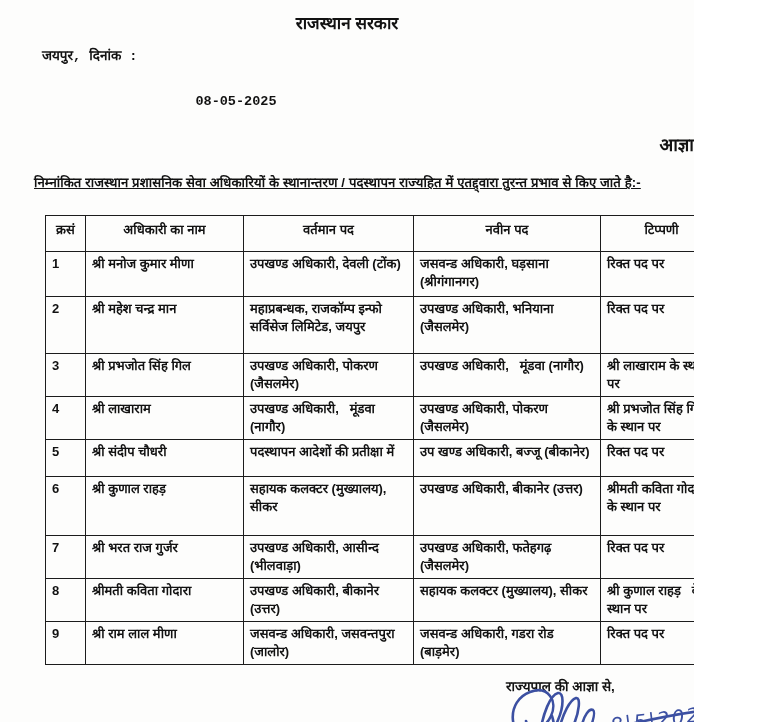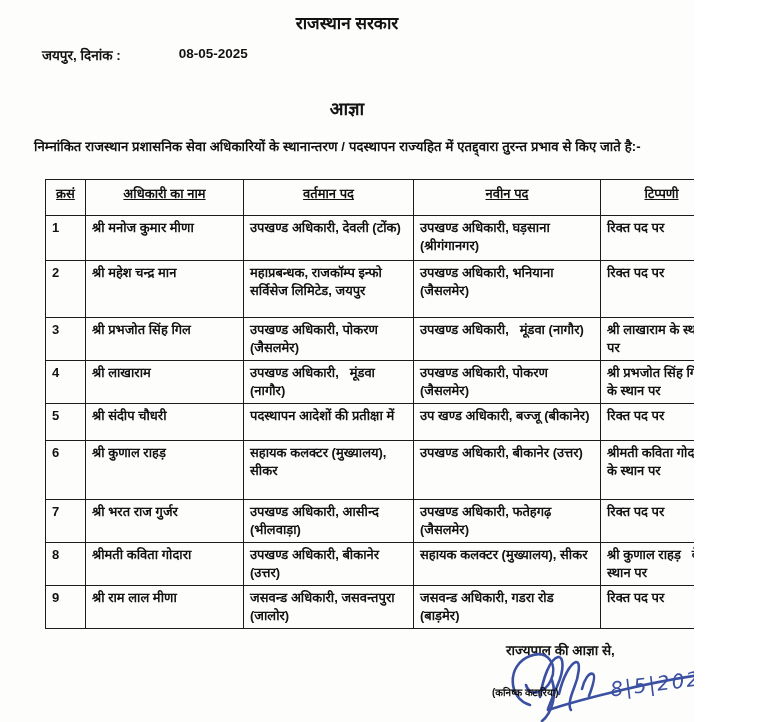--- a/index.html
+++ b/index.html
@@ -22,47 +22,48 @@
   .dept {
     text-align:center; font-weight:bold;
     font-size:15px; margin-top:12px;
   }
   .meta-row {
     display:flex; justify-content:space-between;
     margin:12px 30px 0 42px;
     font-size:13.5px; font-weight:bold;
   }
   .meta-left .val { margin-left:6px; }
-  .meta-right { display:flex; }
-  .meta-right .val { margin-left:58px; margin-right:28px; font-weight:bold; }
+  .meta-right { display:flex;font-family:Liberation Mono, monospace; }
+  .meta-right .val { margin-left:58px; margin-right:28px; font-weight:bold;margin-top:48px; }
   .order-title {
-    text-align:center; font-weight:bold;
-    font-size:18px; margin-top:32px;
+    text-align:right; font-weight:bold;
+    font-size:18px; margin-top:23px;
   }
   .intro {
     margin:17px 16px 0 34px;
     font-size:13.2px; font-weight:bold;
     letter-spacing:0.1px;
+    text-decoration:underline;
   }
   table.orders {
     border-collapse:collapse;
     margin:24px 0 0 45px;
     width:677px;
     font-size:13px;
     table-layout:fixed;
   }
   table.orders th, table.orders td {
     border:1.5px solid #1c1c1c;
     padding:3px 6px 4px 6px;
     vertical-align:top;
     font-weight:bold;
     line-height:1.35;
     overflow:hidden;
   }
-  table.orders th { text-align:center; vertical-align:top; padding-top:5px;text-decoration:underline; }
+  table.orders th { text-align:center; vertical-align:top; padding-top:5px; }
   col.c-sno  { width:40px; }
   col.c-name { width:158px; }
   col.c-cur  { width:170px; }
   col.c-new  { width:187px; }
   col.c-rem  { width:122px; }
   td.sno { font-weight:normal; font-size:13px; }
   thead tr        { height:36px; }
   tbody tr.r1 { height:45px; }
   tbody tr.r2 { height:57px; }
   tbody tr.r3 { height:41px; }
@@ -130,21 +131,21 @@
         <th>वर्तमान पद</th>
         <th>नवीन पद</th>
         <th>टिप्पणी</th>
       </tr>
     </thead>
     <tbody>
       <tr class="r1">
         <td class="sno">1</td>
         <td>श्री मनोज कुमार मीणा</td>
         <td>उपखण्ड अधिकारी, देवली (टोंक)</td>
-        <td>उपखण्ड अधिकारी, घड़साना (श्रीगंगानगर)</td>
+        <td>जसवन्ड अधिकारी, घड़साना (श्रीगंगानगर)</td>
         <td>रिक्त पद पर</td>
       </tr>
       <tr class="r2">
         <td class="sno">2</td>
         <td>श्री महेश चन्द्र मान</td>
         <td>महाप्रबन्धक, राजकॉम्प इन्फो सर्विसेज लिमिटेड, जयपुर</td>
         <td>उपखण्ड अधिकारी, भनियाना (जैसलमेर)</td>
         <td>रिक्त पद पर</td>
       </tr>
       <tr class="r3">

